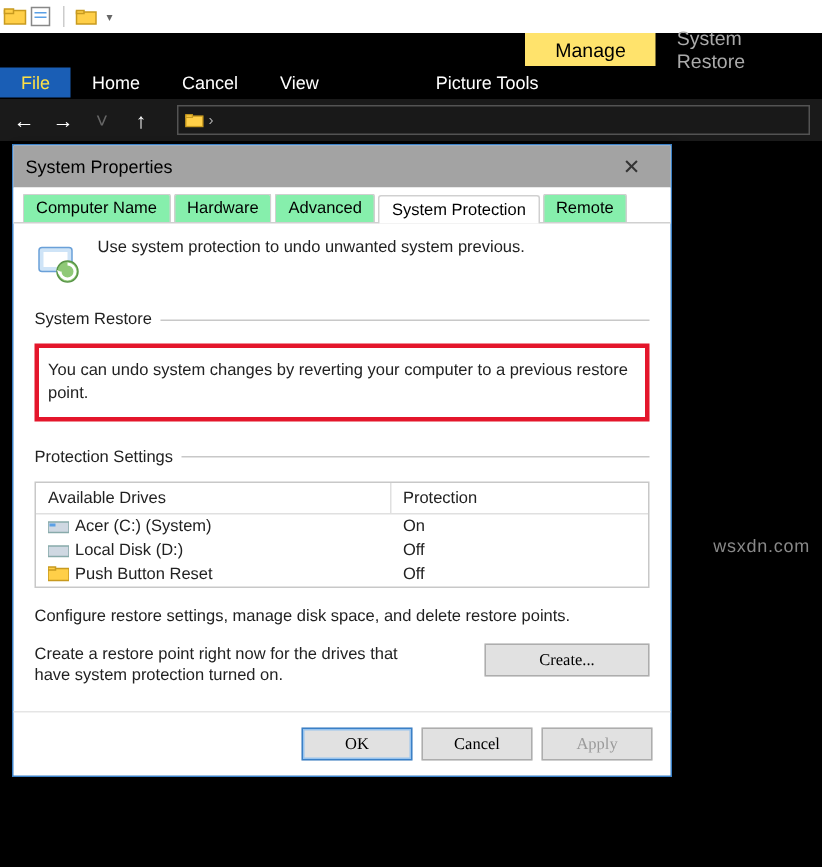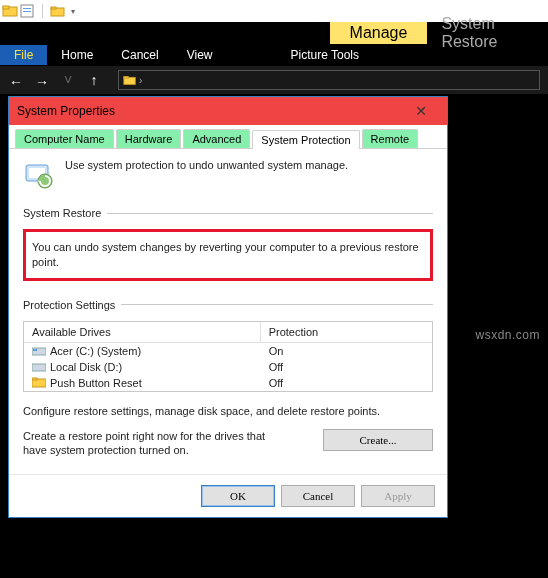--- a/index.html
+++ b/index.html
@@ -5,37 +5,37 @@
   * { box-sizing: border-box; font-family: "Segoe UI", Tahoma, sans-serif; }
   body { margin: 0; width: 548px; height: 578px; background: #000; overflow: hidden; position: relative; }
 
   
   .titlebar { height: 22px; background: #fff; display: flex; align-items: center; padding: 0 2px; }
   .tb-sys { display:flex; gap:1px; align-items:center; }
   .tb-sys svg, .tb-sys .folder-icon { width:16px; height:16px; }
   .tb-sep { width: 1px; height: 14px; background: #ccc; margin: 0 6px; }
   .folder-icon { display:inline-flex; align-items:center; justify-content:center; }
 
-  .ribbon-tabs { height: 22px; background: #fff; display:flex; align-items:stretch; font-size: 16px; }
+  .ribbon-tabs { height: 22px; background: #fff; display:flex; align-items:stretch; font-size: 13px; }
   .rtab { color:#fff; background:#000; padding: 3px 12px; display:flex; align-items:center; }
   .rtab.manage { background:#ffe36c; color:#000; padding:3px 20px; margin-left: 130px; }
   .rtab.context { color:#aaa; margin-left:2px; }
   .ribbon-second { height:22px; background:#000; display:flex; align-items:center; font-size:12px; color:#fff; }
   .r2-item { padding: 0 14px; }
   .r2-item.file { background:#1a5eb5; color:#fde047; padding:3px 14px; }
   .picture-tools { color:#fff; padding:0 14px; margin-left: 50px;}
 
   .nav-bar { height: 28px; background:#1a1a1a; display:flex; align-items:center; padding: 0 8px; gap:10px; }
   .nav-arrow { color:#fff; font-size:14px; width:16px; text-align:center; }
   .nav-arrow.dim { color:#666; }
   .breadcrumb { background:#191919; border:1px solid #535353; height:20px; flex:1; display:flex; align-items:center; padding:0 4px; margin-left:6px; }
 
   
   .dialog { position:absolute; left:8px; top:96px; width:440px; background:#fff; border:1px solid #3a80c7; box-shadow: 2px 2px 6px rgba(0,0,0,0.4);}
-  .dlg-title { background:#ef4444; height:28px; display:flex; align-items:center; padding:0 8px; font-size:12px; justify-content:space-between; }
+  .dlg-title { background:#a3a3a3; height:28px; display:flex; align-items:center; padding:0 8px; font-size:12px; justify-content:space-between; }
   .dlg-close { font-size:14px; width:36px; text-align:center; color:#333; }
   .tabstrip { display:flex; align-items:flex-end; font-size:11px; padding: 4px 6px 0 6px; border-bottom:1px solid #d0d0d0; background:#fff; }
   .dtab { padding:3px 8px; border:1px solid #d0d0d0; border-bottom:none; margin-right:2px; background:#86efac; border-radius:2px 2px 0 0; }
   .dtab.active { background:#fff; position:relative; top:1px; }
   .dlg-body { padding: 10px 14px 6px 14px; font-size:11px; color:#222; }
 
   .intro { display:flex; gap:10px; align-items:flex-start; margin-bottom:16px; }
   .intro .ico { width:32px; height:32px; flex:none; }
 
   .groupline { display:flex; align-items:center; font-size:11px; color:#222; margin: 6px 0 10px 0; }
@@ -59,21 +59,21 @@
   .dh2 { flex:1; }
   .drow { display:flex; font-size:11px; align-items:center; }
   .drow > div { padding:2px 8px; display:flex; align-items:center; gap:4px; }
   .drow .c1 { flex:0 0 58%; }
   .drow .c2 { flex:1; }
   .dicon { width:14px; height:11px; display:inline-block; }
 
   .dlg-footer { display:flex; justify-content:flex-end; gap:6px; padding:10px 12px; border-top:1px solid #e5e5e5; }
   .dlg-footer button.win { min-width:74px; }
 
-  .watermark { position:absolute; right:8px; bottom: 236px; color:#888; font-size:12px; font-family: Arial; letter-spacing:0.5px; transform: translateY(0); }
+  .watermark { position:absolute; right:8px; bottom: 207px; color:#888; font-size:12px; font-family: Arial; letter-spacing:0.5px; transform: translateY(0); }
   .black-fill { position:absolute; left:0; right:0; bottom:0; top: 74px; background:#000; z-index:-1;}
 </style>
 </head>
 <body>
 
 <div class="titlebar">
   <div class="tb-sys">
     <span class="folder-icon">
       <svg viewBox="0 0 16 16">
           <rect x="1" y="4" width="14" height="9" fill="#ffcf48" stroke="#c89a1f"></rect>
@@ -147,21 +147,21 @@
     <div class="intro">
       <div class="ico">
         <svg viewBox="0 0 32 32">
             <rect x="3" y="6" width="22" height="16" rx="2" fill="#cfe4f7" stroke="#6aa0d8"></rect>
             <rect x="6" y="9" width="16" height="10" fill="#fff"></rect>
             <circle cx="22" cy="22" r="7" fill="#8fc977" stroke="#5a9648"></circle>
             <path d="M22 17 A5 5 0 1 1 17 22" fill="none" stroke="#fff" stroke-width="2"></path>
             <path d="M17 22 l-2 -1 l1 3 z" fill="#fff"></path>
           </svg>
       </div>
-      <div>Use system protection to undo unwanted system manage.</div>
+      <div>Use system protection to undo unwanted system previous.</div>
     </div>
 
     <div class="groupline">
       <span class="lbl">System Restore</span>
         <span class="rule"></span>
     </div>
 
     <div class="row highlight">
       <div class="txt">You can undo system changes by reverting your computer to a previous restore point.</div>
     </div>

